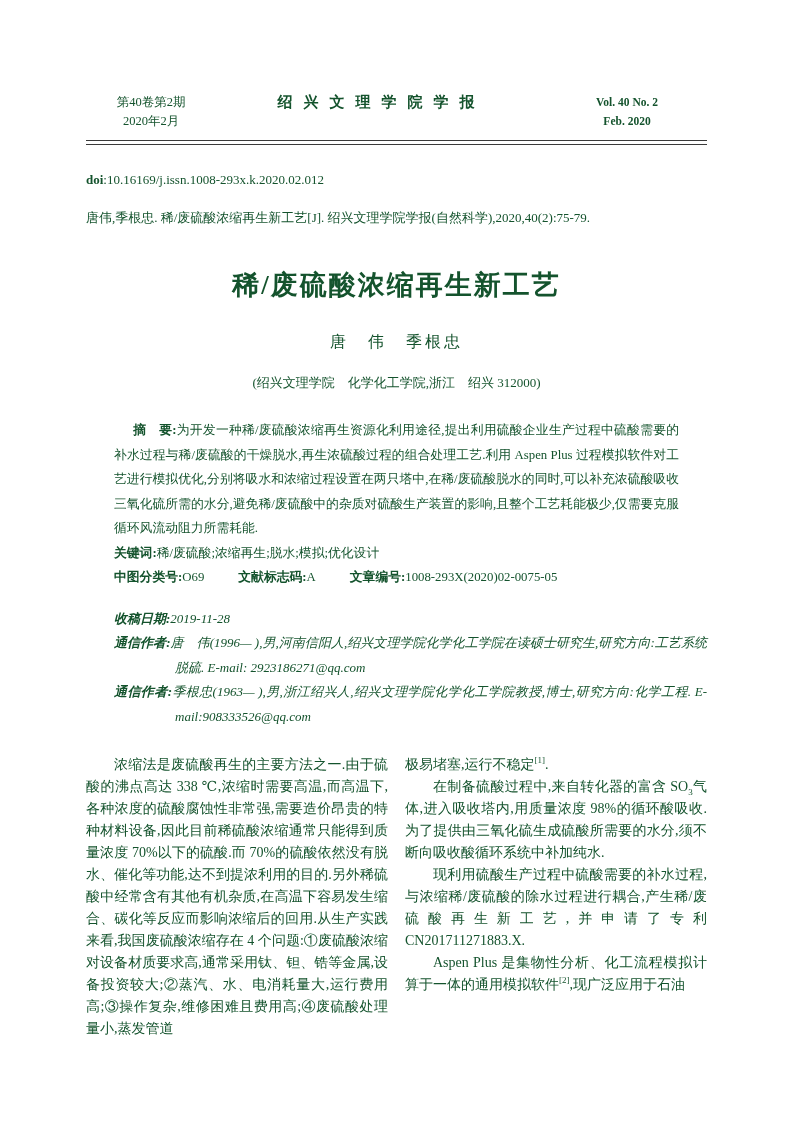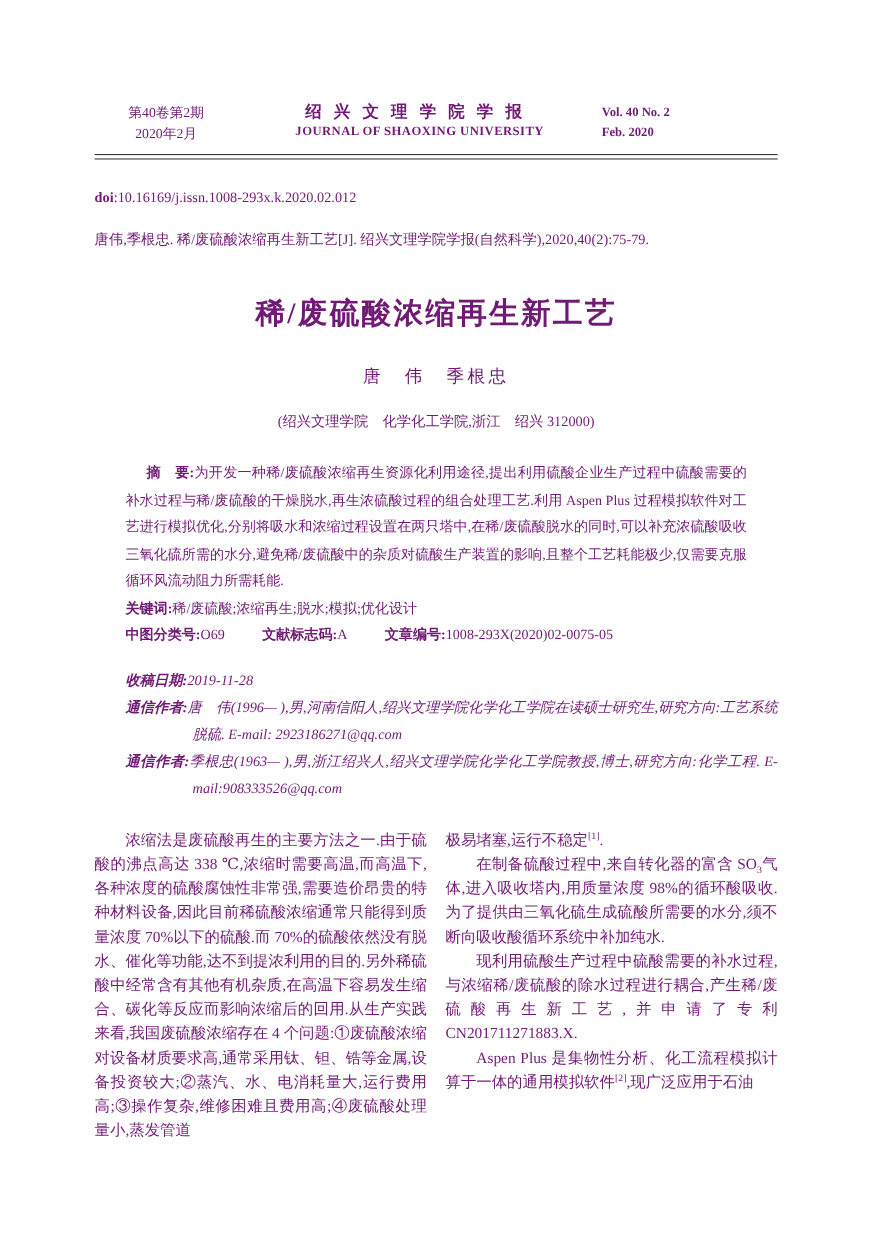--- a/index.html
+++ b/index.html
@@ -1,33 +1,33 @@
 <!DOCTYPE html>
 <html lang="zh"><head>
 <meta charset="utf-8">
 <style>
   html,body{margin:0;padding:0;background:#ffffff;}
   .page{
     position:relative;
     width:793px;height:1122px;
     margin:0 auto;
     background:#fff;
-    color:#701a75;
+    color:#14532d;
     font-family:"Liberation Serif","DejaVu Serif",serif;
     overflow:hidden;
     box-sizing:border-box;
     padding:93px 86px 0 86px;
   }
   
   .jheader{display:flex;justify-content:space-between;align-items:flex-start;}
   .jheader .hl{width:130px;text-align:center;font-size:12.5px;line-height:19px;}
   .hc{flex:1;text-align:center;}
   .hc .cn{font-size:15px;font-weight:bold;letter-spacing:11px;line-height:19px;}
   .hc .en{font-size:11.5px;font-weight:bold;letter-spacing:.4px;line-height:17px;}
-  .hr2{width:160px;text-align:left;font-size:11.5px;font-weight:bold;line-height:19px;font-family:Liberation Serif, serif;}
+  .hr2{width:160px;text-align:center;font-size:11.5px;font-weight:bold;line-height:19px;font-family:Liberation Serif, serif;}
   .double-rule{margin-top:9px;height:3px;border-top:1.4px solid #3a3a3a;border-bottom:1px solid #3a3a3a;}
   
   .doi-line{margin-top:27px;font-size:13px;}
   .doi-line b{font-weight:bold;margin-top:22px;}
   .cite-line{margin-top:21px;font-size:13px;}
   
   .title{margin-top:40px;text-align:center;font-size:27px;font-weight:bold;letter-spacing:2px;}
   .authors{margin-top:29px;text-align:center;font-size:16px;letter-spacing:3px;}
   .affil{margin-top:21px;text-align:center;font-size:13px;}
   
@@ -54,21 +54,20 @@
 
 <div class="page">
 
   <div class="jheader">
     <div class="hl">
       <div>第40卷第2期</div>
       <div>2020年2月</div>
     </div>
     <div class="hc">
       <div class="cn">绍兴文理学院学报</div>
-      <div class="en">JOURNAL OF SHAOXING UNIVERSITY</div>
     </div>
     <div class="hr2">
       <div>Vol. 40 No. 2</div>
       <div>Feb. 2020</div>
     </div>
   </div>
 
   <div class="double-rule"></div>
 
   <div class="doi-line"><b>doi</b><span>:10.16169/j.issn.1008-293x.k.2020.02.012</span></div>

